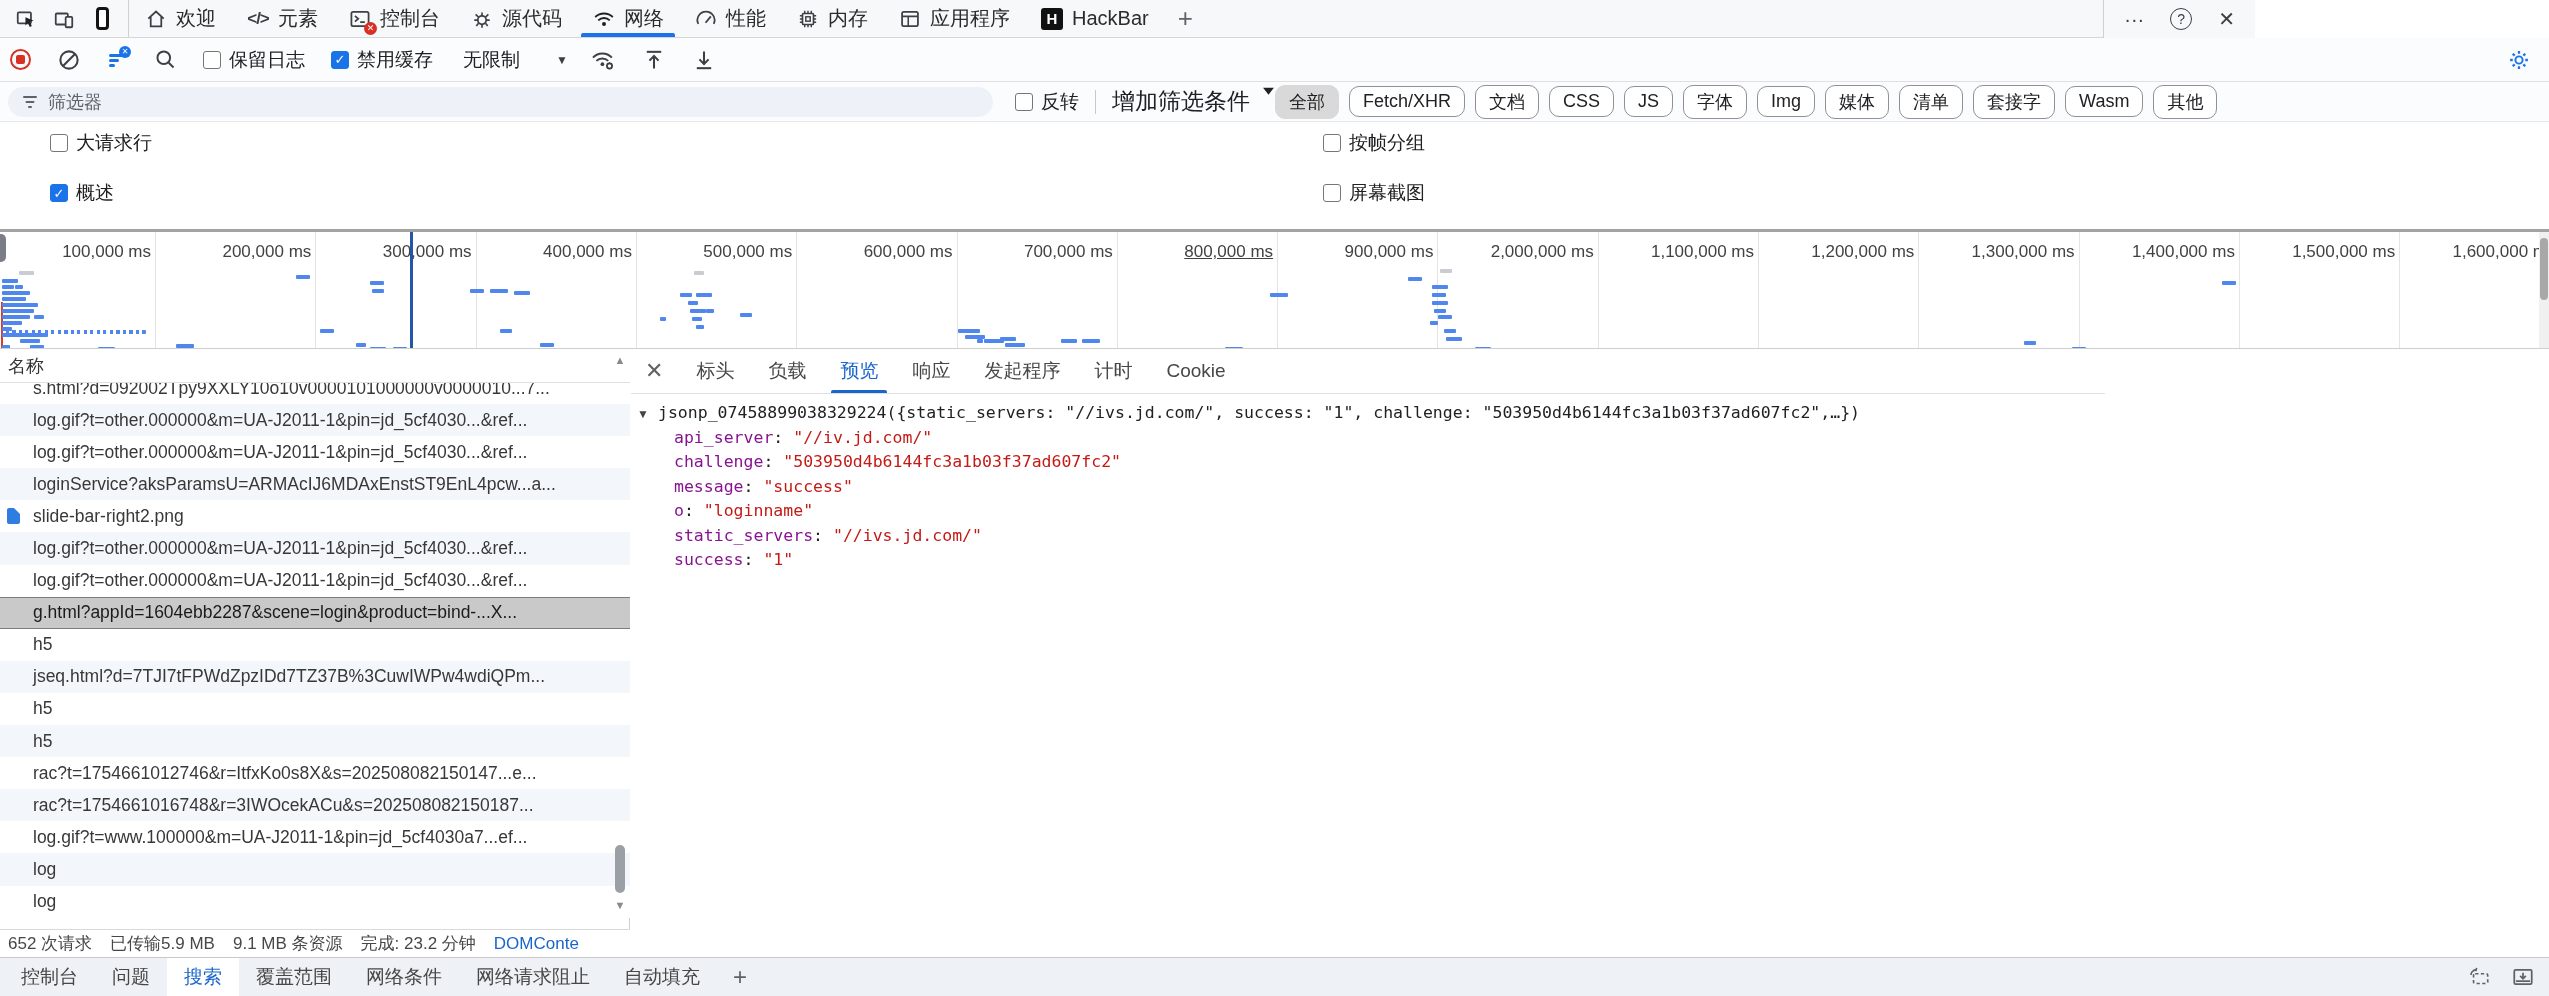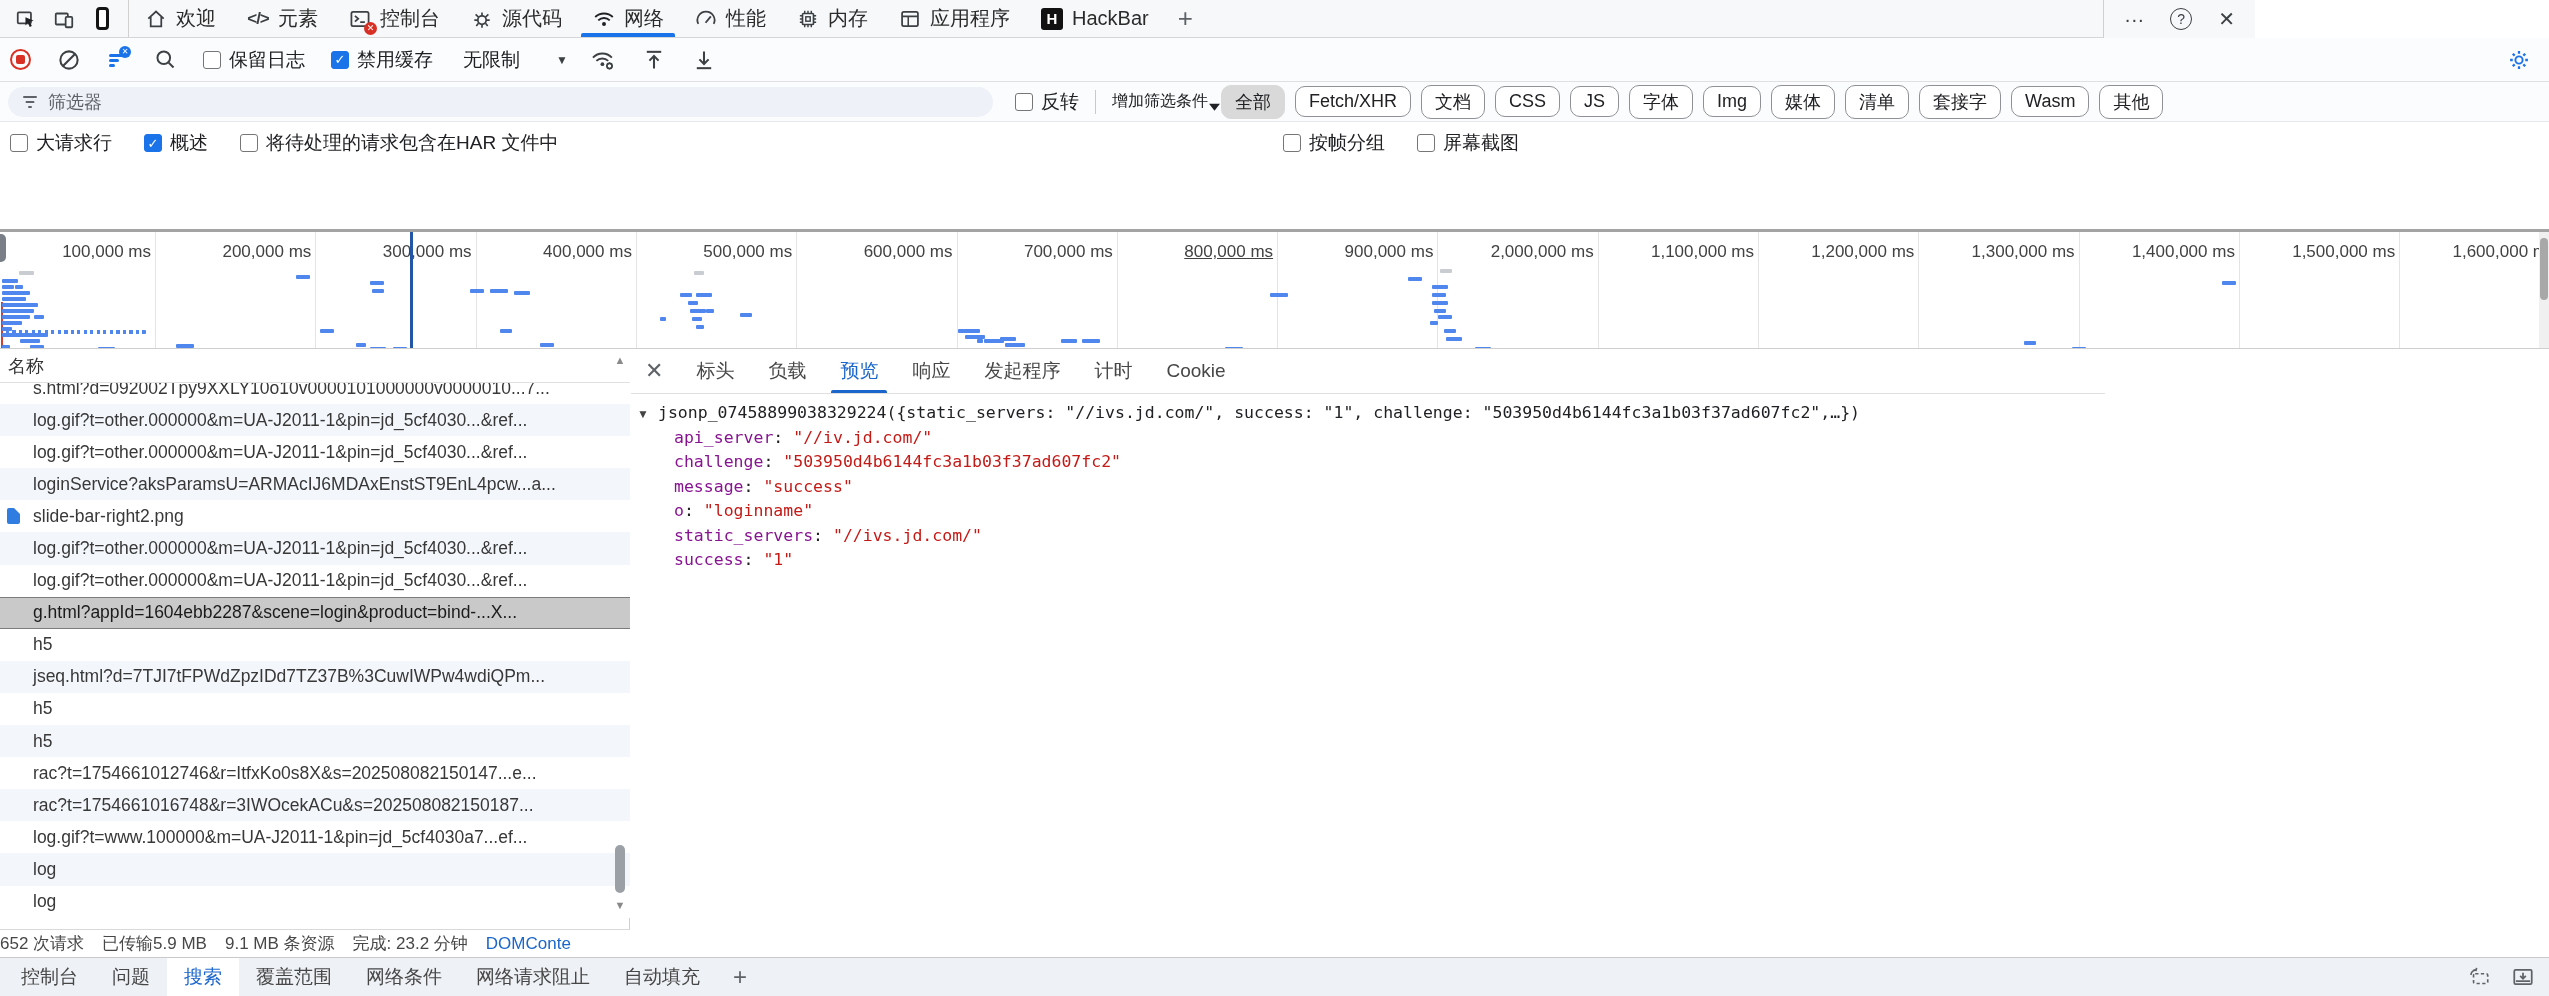--- a/index.html
+++ b/index.html
@@ -56,28 +56,28 @@
                border-bottom:1px solid #e4e7eb; display:flex; align-items:center; }
   .filter-input { width:985px; height:30px; margin-left:8px; background:#eef1f8; border-radius:16px;
                   display:flex; align-items:center; gap:10px; padding:0 14px; }
   .funnel { width:16px; height:14px; position:relative; }
   .funnel i { position:absolute; left:50%; transform:translateX(-50%); height:2.5px; background:#5f6368; display:block; border-radius:2px; }
   .funnel i:nth-child(1){ top:1px; width:14px; }
   .funnel i:nth-child(2){ top:6px; width:9px; }
   .funnel i:nth-child(3){ top:11px; width:4px; }
   .filter-ph { color:#5f6368; font-size:18px; }
   .vsep { width:1px; height:24px; background:#c9c9c9; margin:0 16px; }
-  .more-filters { font-size:16px; color:#202124; display:flex; align-items:flex-end; }
+  .more-filters { font-size:23px; color:#202124; display:flex; align-items:flex-start; gap:12px; }
   .chips { display:flex; align-items:center; gap:10px; }
   .chip { font-size:18px; color:#202124; border:1px solid #8f9196; border-radius:10px; padding:4px 13px; background:#fff; white-space:nowrap; }
   .chip.selected { background:#d9d9d9; border-color:#d9d9d9; }
 
   
   .options { position:absolute; left:0; top:122px; width:2549px; height:107px; background:#fff; }
-  .optcol { position:absolute; top:8px; display:flex; flex-direction:row; gap:32px; }
+  .optcol { position:absolute; top:8px; display:flex; flex-direction:column; gap:24px;margin-left:40px; }
   .optcol.left { left:10px; }
   .optcol.right { left:1283px; }
   .optcol .cb-row { font-size:19px; }
 
   
   .timeline { position:absolute; left:0; top:229px; width:2549px; height:120px; background:#fff;
               border-top:3px solid #a3a3a3; border-bottom:1px solid #cfcfcf; overflow:hidden; }
   .gridline { position:absolute; top:0; bottom:0; width:1px; background:#e4e4e4; }
   .ticklabel { position:absolute; top:10px; width:110px; text-align:right; font-size:17px; color:#424242; white-space:nowrap; }
   .tbar { position:absolute; height:4px; background:#4f87ee; border-radius:1px; }
@@ -99,21 +99,21 @@
   .req-row { position:relative; height:32.1px; display:flex; align-items:center; padding-left:33px; font-size:17.5px; color:#383838;
              white-space:nowrap; overflow:hidden; background:#fff; }
   .req-row.alt { background:#f3f6fb; }
   .req-row.selected { background:#c9c9c9; border-top:1px solid #7d7d7d; border-bottom:1px solid #7d7d7d; color:#1b1b1b; }
   .req-icon { position:absolute; left:7px; top:8px; width:13px; height:16px; background:#2f7de1; border-radius:2px; }
   .req-icon::after { content:""; position:absolute; right:-1px; top:-1px; border:4px solid #fff; border-left-color:transparent; border-bottom-color:transparent; }
   .list-scroll { position:absolute; right:1px; top:3px; width:16px; height:577px; z-index:4; }
   .ls-arrow { position:absolute; left:0; width:16px; text-align:center; font-size:11px; color:#8a8a8a; }
   .ls-thumb { position:absolute; left:3px; width:10px; height:48px; background:#9aa0a6; border-radius:5px; top:493px; }
   .statusbar { position:absolute; left:0; top:580px; width:630px; height:28px; border-top:1px solid #d9d9d9; background:#fff;
-               display:flex; align-items:center; gap:18px; padding-left:0; font-size:17px; color:#474747; white-space:nowrap; overflow:hidden; }
+               display:flex; align-items:center; gap:18px; padding-left:8px; font-size:17px; color:#474747; white-space:nowrap; overflow:hidden; }
   .statusbar .link { color:#1a66cc; }
 
   
   .detail { position:absolute; left:631px; top:0; right:0; height:608px; background:#fff; }
   .detail-tabs { position:absolute; left:0; top:0; right:0; height:45px; border-bottom:1px solid #e0e0e0; background:#fff;
                  display:flex; align-items:stretch; }
   .dt-close { display:flex; align-items:center; padding:0 16px 0 14px; font-size:22px; color:#5f6368; }
   .dtab { position:relative; display:flex; align-items:center; padding:0 17px; font-size:19px; color:#474747; }
   .dtab.active { color:#1a66cc; }
   .dtab .underline { position:absolute; left:8px; right:8px; bottom:0; height:3.5px; background:#1a66cc; border-radius:2px 2px 0 0; }

